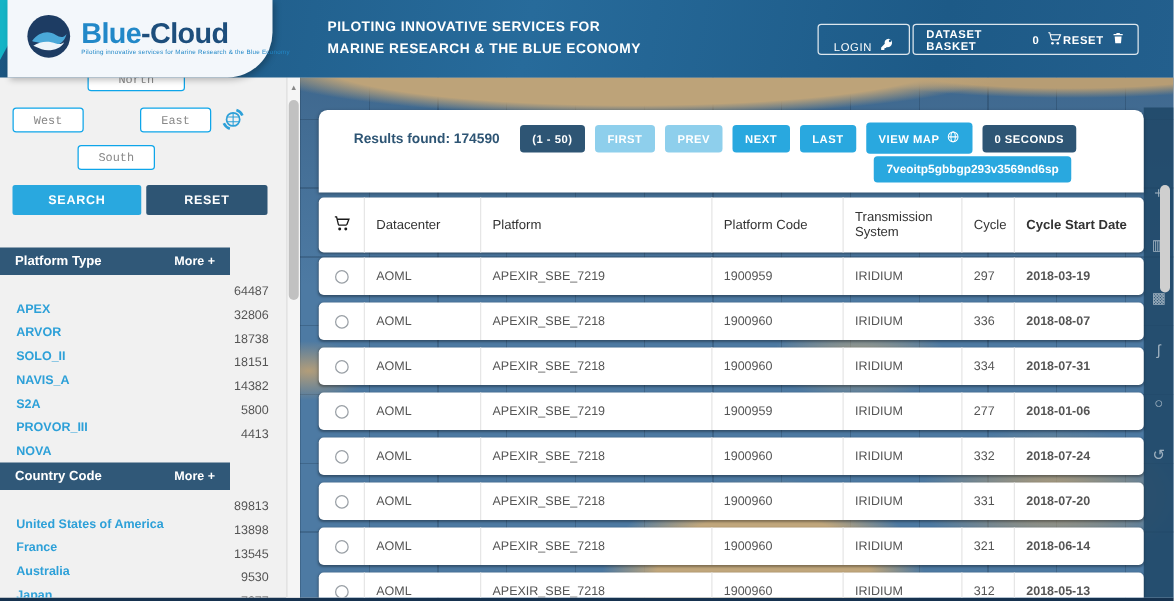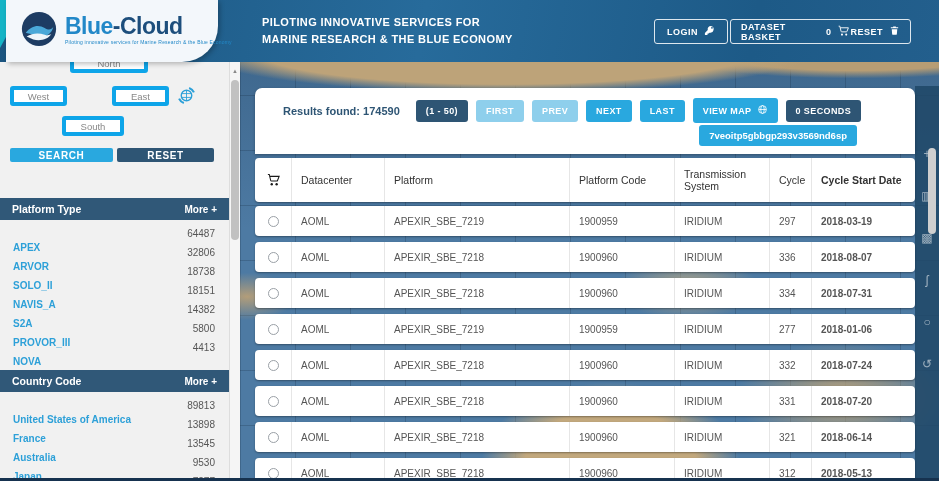--- a/index.html
+++ b/index.html
@@ -15,46 +15,46 @@
   .logo-card { position:absolute; left:6px; top:0; width:212px; height:62px; background:#f3f7fb;
     border-radius:0 0 36px 0; z-index:2; display:flex; align-items:center; padding:4px 10px 8px 14px;
     box-shadow:2px 2px 5px rgba(0,0,0,.25); }
   .logo-circle { width:38px; height:38px; flex:0 0 38px; margin-right:7px; }
   .logo-text-block { display:flex; flex-direction:column; }
   .logo-title { font-size:23px; font-weight:bold; letter-spacing:-0.5px; line-height:24px; }
   .logo-title .t1 { color:#2288c8; } .logo-title .t2 { color:#1d4e7c; }
   .logo-tagline { font-size:5px; color:#2288c8; margin-top:1px; letter-spacing:.2px; white-space:nowrap; }
   .slogan { position:absolute; left:248px; top:14px; color:#fff; font-size:11px; font-weight:bold;
     letter-spacing:.4px; line-height:17px;margin-left:14px; }
-  .hbtn { position:absolute; top:19px; height:25px; display:flex; align-items:center; gap:6px;
+  .hbtn { position:absolute; top:19px; height:25px; display:flex; align-items:flex-end; gap:6px;
     border:1px solid rgba(255,255,255,.85); border-radius:3px; color:#fff; font-size:9px;
-    font-weight:bold; letter-spacing:.5px; padding:0 12px; cursor:pointer; background:transparent; }
+    font-weight:normal; letter-spacing:.5px; padding:0 12px; cursor:pointer; background:transparent; }
   .login-btn { left:654px; }
   .basket-group { position:absolute; left:730px; top:19px; width:181px; height:25px;
     border:1px solid rgba(255,255,255,.85); border-radius:3px; display:flex; align-items:center;
     justify-content:space-between; color:#fff; font-size:9px; font-weight:bold; letter-spacing:.5px;
     padding:0 10px; }
   .basket-left, .basket-right { display:flex; align-items:center; gap:6px; cursor:pointer; }
   .icon-svg { display:inline-block; }
 
   
   .sidebar { position:absolute; left:0; top:62px; width:240px; height:419px; background:#f1f1f1; z-index:5; }
-  .bbox-input { position:absolute; height:20px; border:4px solid #0ea5e9; border-radius:3px;
-    background:#fff; text-align:center; font-size:9.5px; color:#777; font-family:Liberation Sans, sans-serif; }
+  .bbox-input { position:absolute; height:20px; border:1px solid #0ea5e9; border-radius:3px;
+    background:#fff; text-align:center; font-size:9.5px; color:#777; font-family:Liberation Mono, monospace; }
   .bbox-input::placeholder { color:#888; }
   .north { left:70px; top:-9px; width:78px; }
   .west { left:10px; top:24px; width:57px; }
   .east { left:112px; top:24px; width:57px; }
   .south { left:62px; top:54px; width:62px; }
   .globe-refresh { position:absolute; left:176px; top:23px; width:21px; height:21px; cursor:pointer; }
-  .side-btn { position:absolute; top:86px; height:14px; border:none; border-radius:2px; color:#fff;
+  .side-btn { position:absolute; top:86px; height:24px; border:none; border-radius:2px; color:#fff;
     font-size:10px; font-weight:bold; letter-spacing:.6px; cursor:pointer; font-family:"Liberation Sans",sans-serif; }
   .search-btn { left:10px; width:103px; background:#29a8df; }
   .reset-side-btn { left:117px; width:97px; background:#2e5574; }
-  .facet-header { position:absolute; left:0; width:229px; height:22px; background:#305878; color:#fff;
+  .facet-header { position:absolute; left:0; width:184px; height:22px; background:#305878; color:#fff;
     display:flex; align-items:center; justify-content:space-between; padding:0 12px;
     font-size:10.5px; font-weight:bold; }
   .facet-more { font-size:10px; cursor:pointer; }
   .facet-items { position:absolute; left:0; width:228px; }
   .facet-item { height:19px; display:flex; align-items:center; justify-content:space-between; padding:0 13px; }
   .facet-link { color:#2da0d8; font-size:10px; font-weight:bold; cursor:pointer;margin-top:28px; }
   .facet-count { color:#555; font-size:10px; }
   .side-scrollbar { position:absolute; right:0; top:0; width:11px; height:419px; background:#f5f5f5;
     border-left:1px solid #ddd; }
   .side-scroll-arrow { position:absolute; top:6px; left:2px; font-size:6px; color:#888; }

